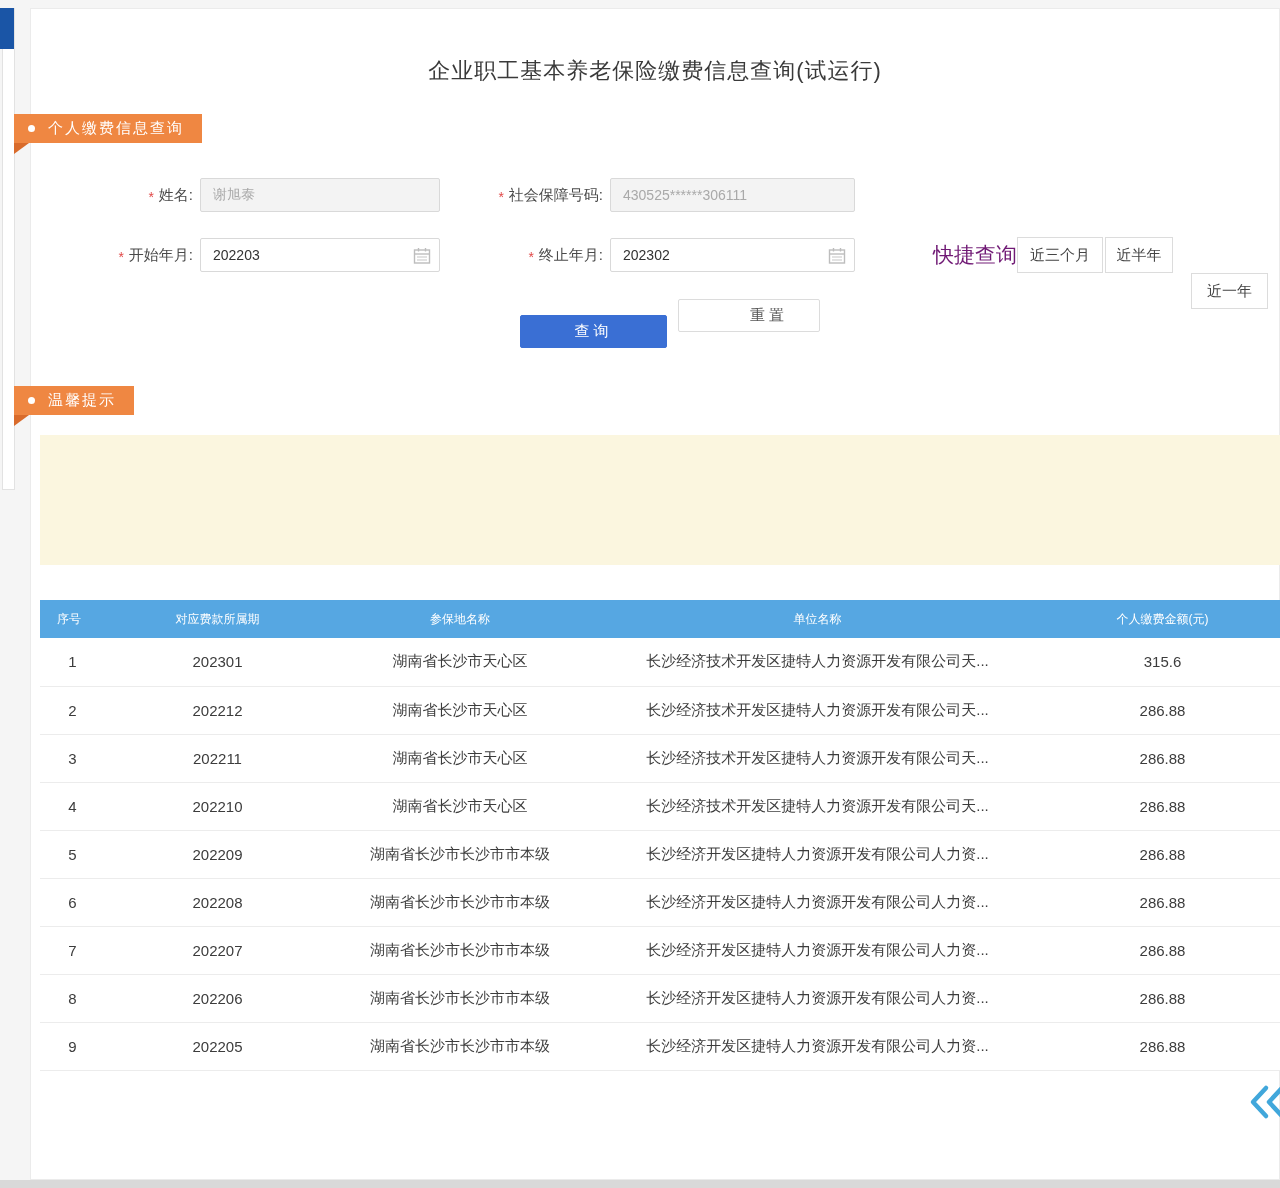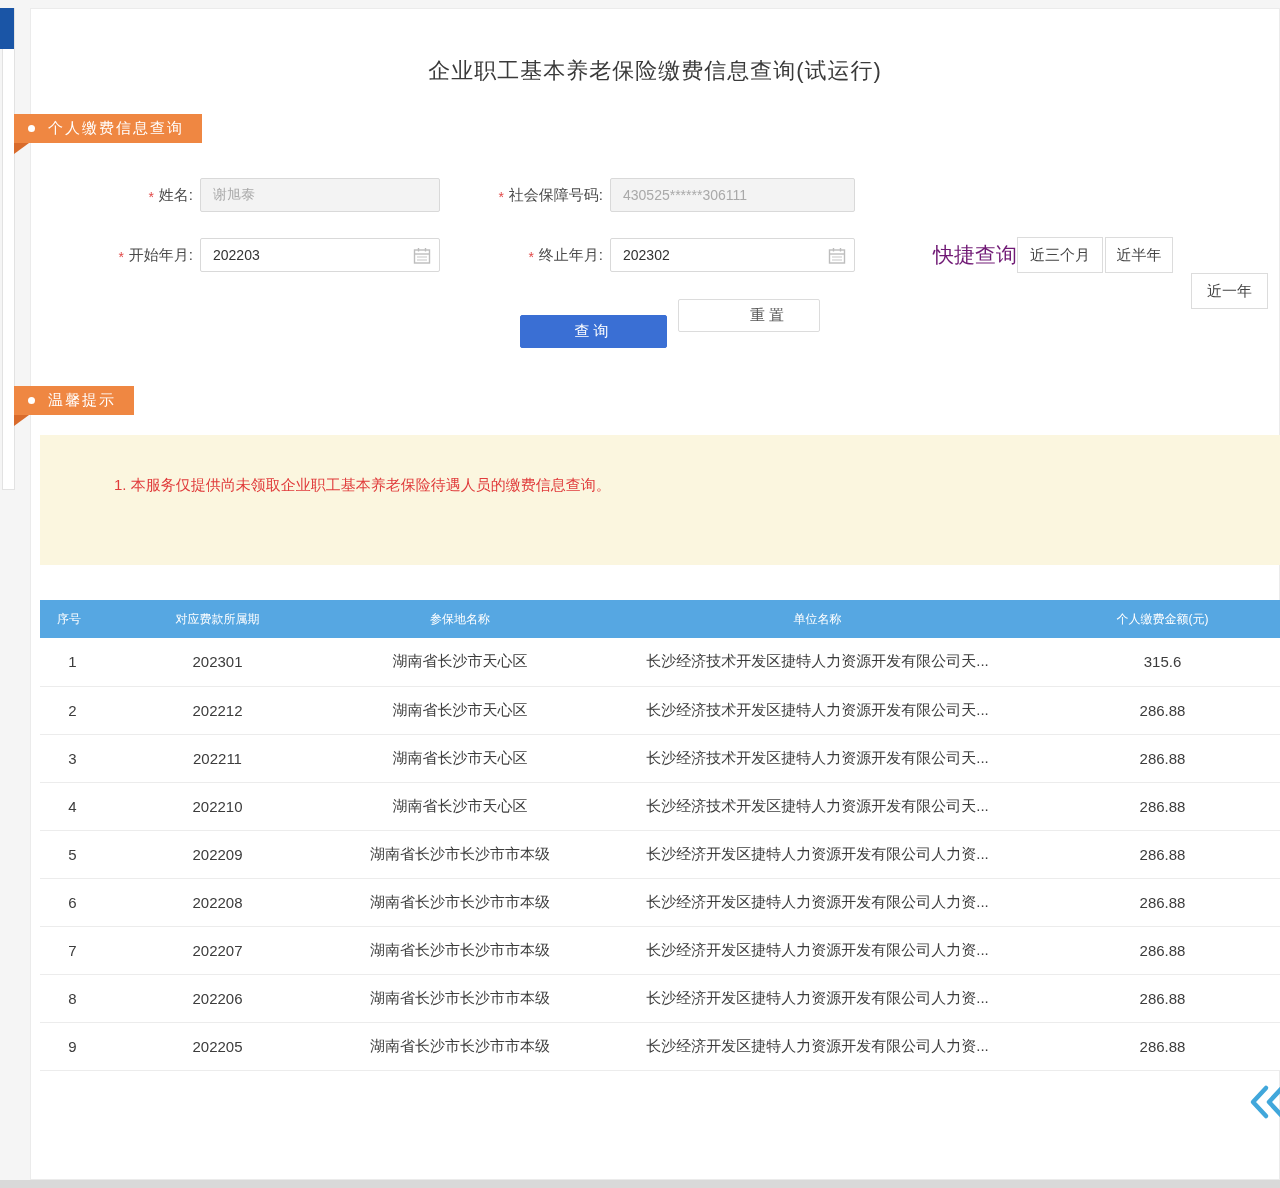--- a/index.html
+++ b/index.html
@@ -183,21 +183,20 @@
 
 <div class="btn primary" style="left:520px; top:283px; width:147px;margin-top:32px;">查询</div>
 <div class="btn plain" style="left:678px; top:299px; width:142px;padding-left:40px;">重置</div>
 
 <div class="badge b2">
   <span class="dot"></span>
   <span>温馨提示</span>
 </div>
 
 <div class="notice">
-  <div>1. 本服务仅提供尚未领取企业职工基本养老保险待遇人员的缴费信息查询。</div>
 </div>
 
 <div class="tbl-wrap">
   <table>
     <colgroup>
       <col style="width:65px">
         <col style="width:225px">
         <col style="width:260px">
         <col style="width:455px">
         <col style="width:235px">

